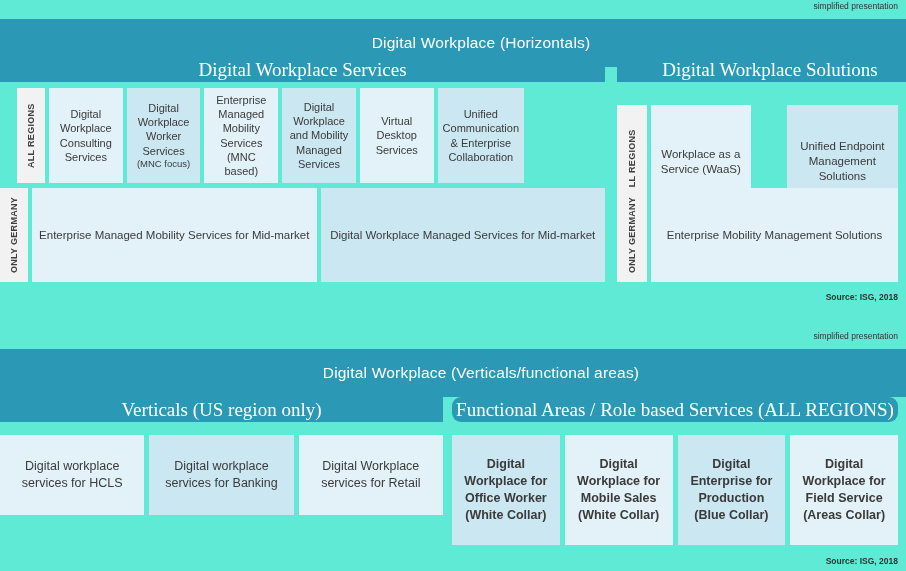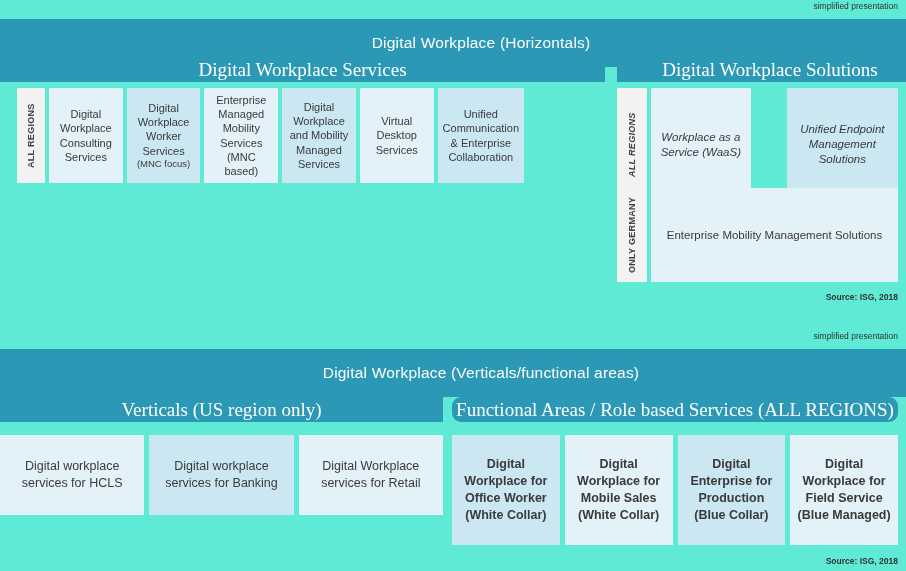--- a/index.html
+++ b/index.html
@@ -62,22 +62,31 @@
       <span>Digital Workplace and Mobility Managed Services</span>
     </div>
     <div class="box light">
       <span>Virtual Desktop Services</span>
     </div>
     <div class="box dark">
       <span>Unified Communication &amp; Enterprise Collaboration</span>
     </div>
   </div>
 
+  <div class="row" style="top:188px; left:0; width:605px; height:94px;">
+    <div class="rlabel">ONLY GERMANY</div>
+    <div class="box light mid">
+      <span>Enterprise Managed Mobility Services for Mid-market</span>
+    </div>
+    <div class="box dark mid">
+      <span>Digital Workplace Managed Services for Mid-market</span>
+    </div>
+  </div>
 
-  <div class="row" style="top:88px; left:617px; width:281px; height:113px;font-style:italic;">
+  <div class="row" style="top:105px; left:617px; width:281px; height:113px;">
     <div class="rlabel" style="flex-basis:30px;">ALL REGIONS</div>
     <div class="box light mid" style="flex-grow:1;">
       <span>Workplace as a Service (WaaS)</span>
     </div>
     <div class="box dark mid" style="flex-grow:1.13;margin-left:32px;">
       <span>Unified Endpoint Management Solutions</span>
     </div>
   </div>
 
   <div class="row" style="top:188px; left:617px; width:281px; height:94px;">
@@ -112,19 +121,19 @@
     <div class="box dark big">
       <span>Digital Workplace for Office Worker (White Collar)</span>
     </div>
     <div class="box light big">
       <span>Digital Workplace for Mobile Sales (White Collar)</span>
     </div>
     <div class="box dark big">
       <span>Digital Enterprise for Production (Blue Collar)</span>
     </div>
     <div class="box light big">
-      <span>Digital Workplace for Field Service (Blue Managed)</span>
+      <span>Digital Workplace for Field Service (Areas Collar)</span>
     </div>
   </div>
 
   <div class="source" style="top:556px;">Source: ISG, 2018</div>
 
 </div>
 
 </body></html>

